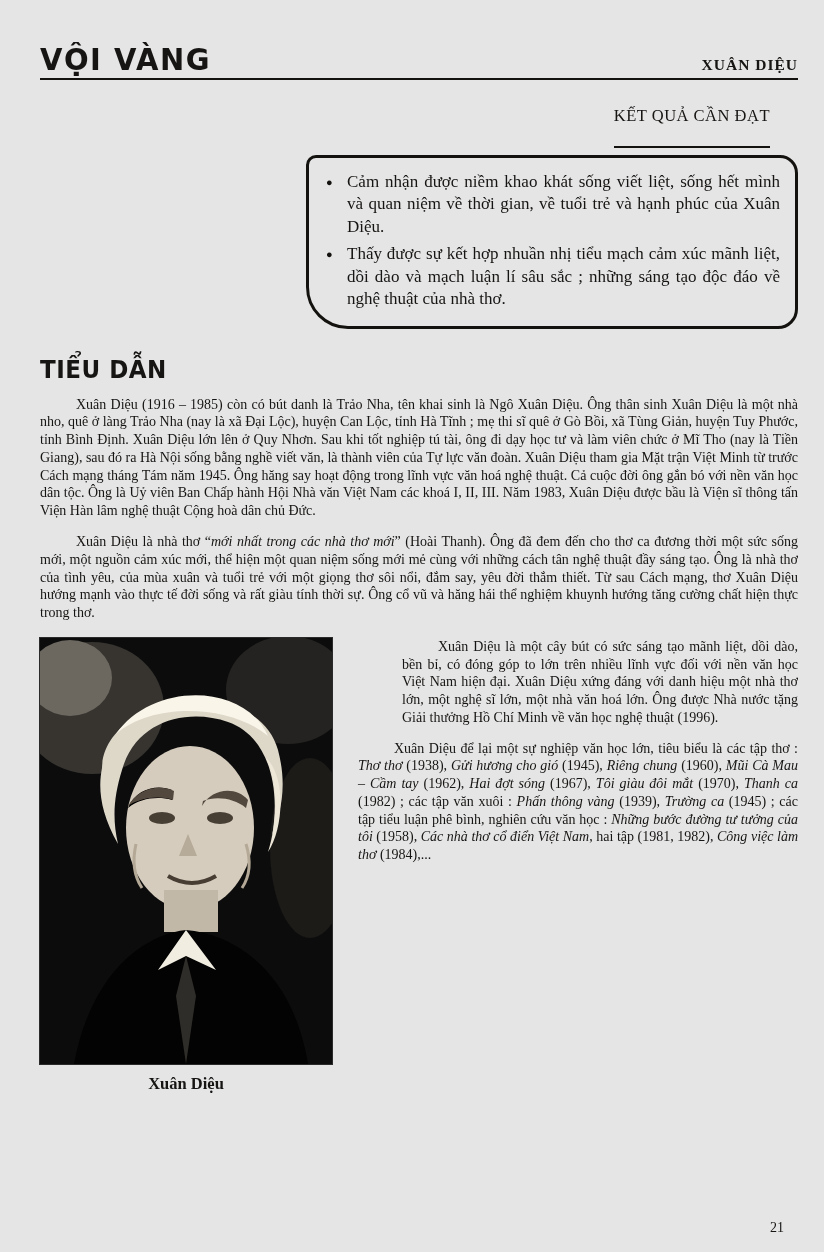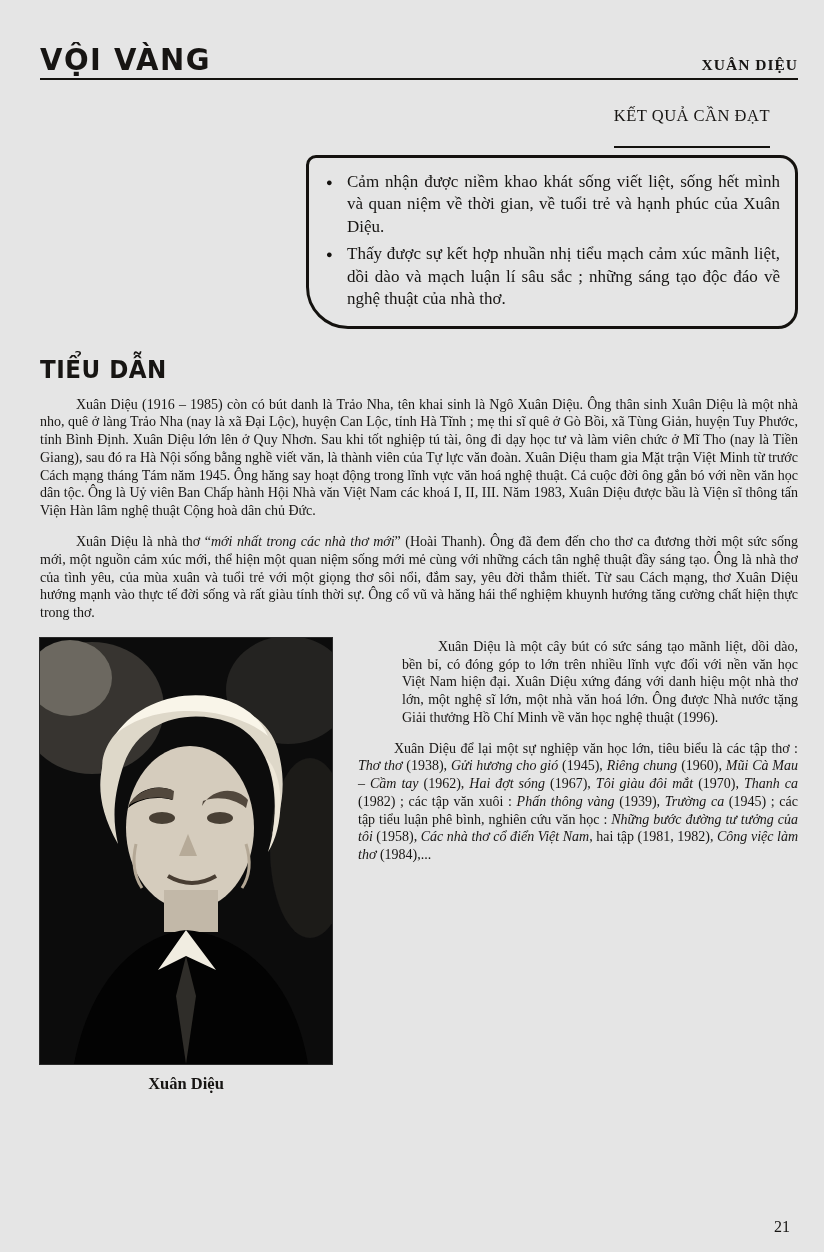--- a/index.html
+++ b/index.html
@@ -79,22 +79,22 @@
   }
   .portrait-photo svg { display: block; width: 100%; height: 100%; filter: contrast(1.08); }
   .photo-caption {
     text-align: center; font-weight: bold; font-size: 16.5px;
     margin-top: 10px;
   }
   .right-col { flex: 1; min-width: 0; }
   .right-col .body-par:first-child { margin-top: 0; margin-left: 44px; }
   
   .page-number {
-    position: absolute; right: 34px; bottom: 16px;
-    font-size: 16px;
+    position: absolute; right: 40px; bottom: 16px;
+    font-size: 14px;
   }
 </style>
 </head>
 <body>
 
 <div class="page">
 
   <header class="page-header">
     <h1 class="lesson-title">VỘI VÀNG</h1>
     <span class="author-name">XUÂN DIỆU</span>

